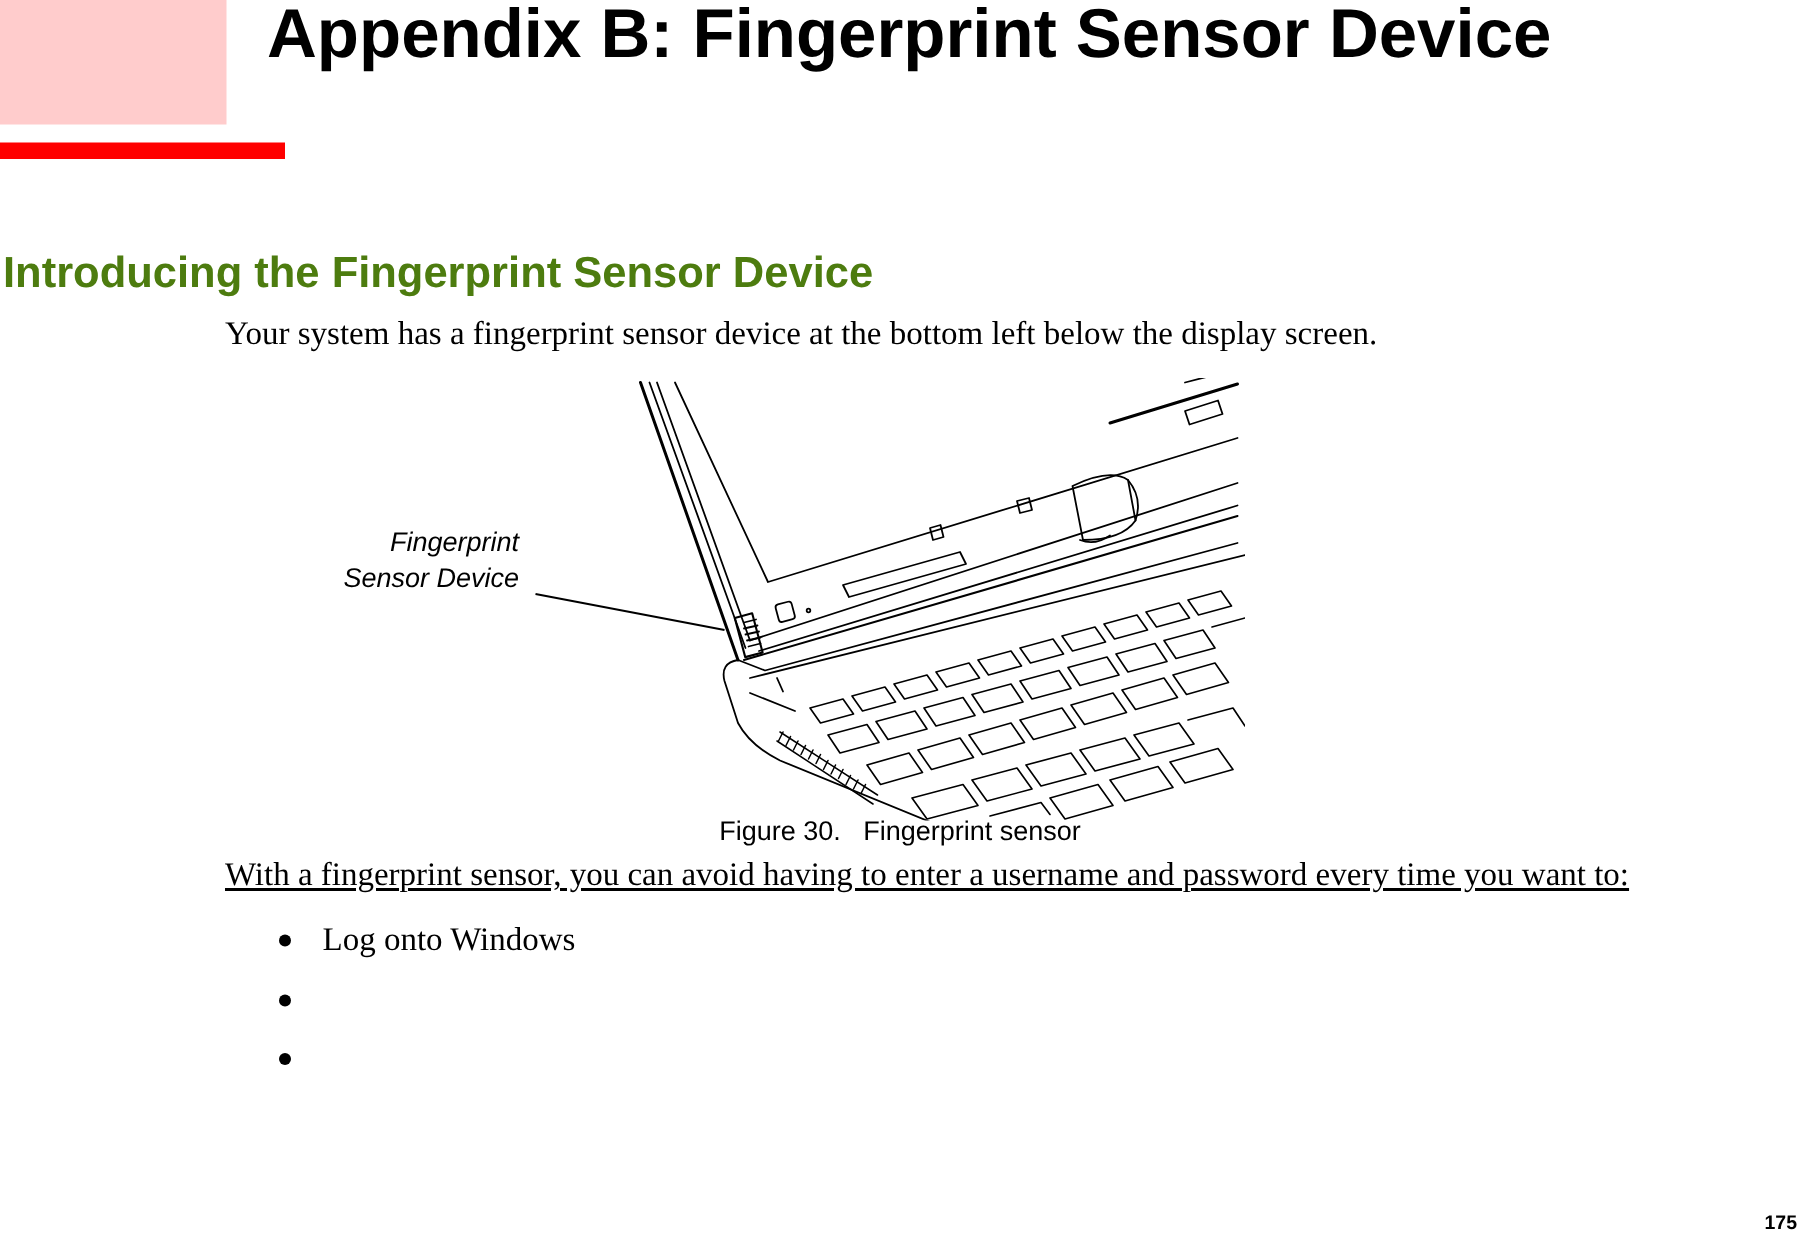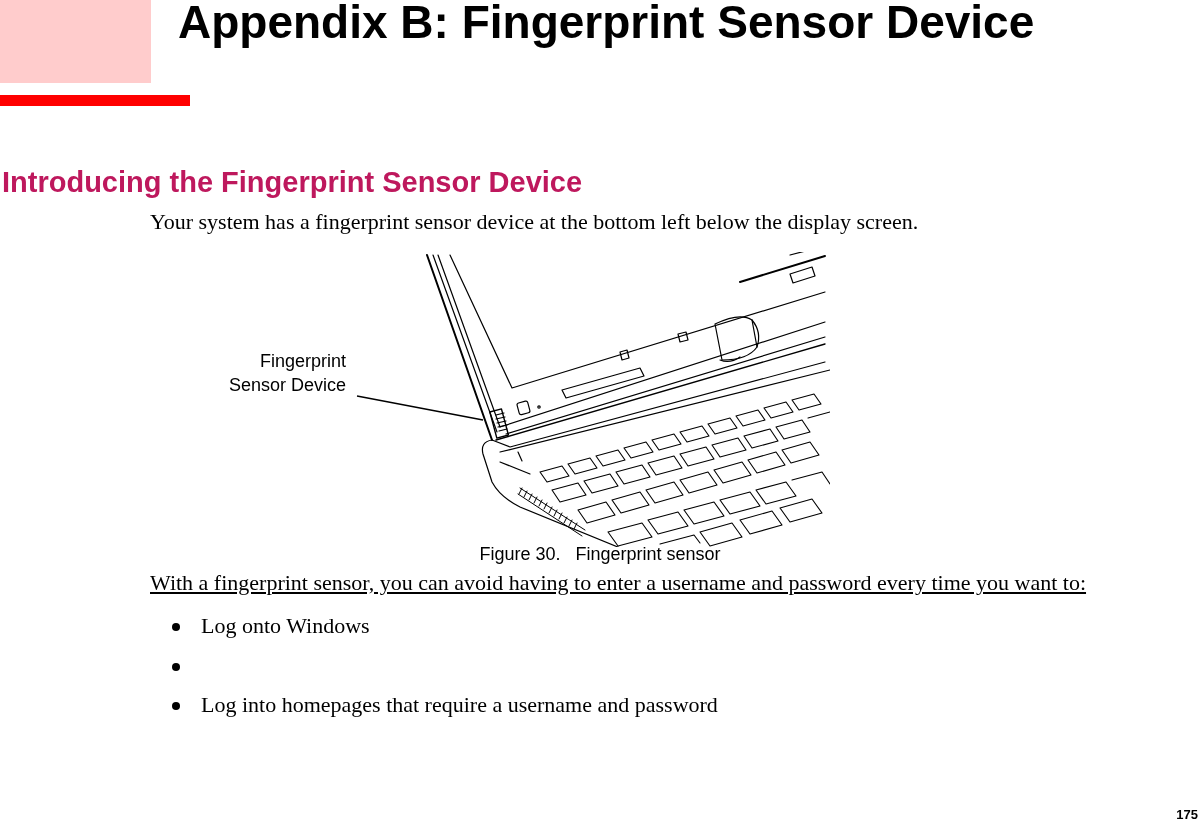--- a/index.html
+++ b/index.html
@@ -38,21 +38,21 @@
       white-space: nowrap;
     }
     .section-heading {
       position: absolute;
       left: 2px; top: 165px;
       margin: 0;
       font-family: "Liberation Sans", sans-serif;
       font-weight: bold;
       font-size: 29px;
       line-height: 34px;
-      color: #be185d;
+      color: #4d7c0f;
       white-space: nowrap;
       text-align: right;
     }
     .para {
       position: absolute;
       left: 150px;
       margin: 0;
       font-size: 22px;
       line-height: 26px;
       white-space: nowrap;
@@ -86,21 +86,21 @@
       text-align: center;
       margin: 0;
       font-family: "Liberation Sans", sans-serif;
       font-weight: normal;
       font-size: 18px;
       line-height: 22px;
       white-space: pre;
     }
     .bullets {
       position: absolute;
-      left: 136px; top: 612px;
+      left: 150px; top: 612px;
       margin: 0; padding: 0;
       list-style: none;
     }
     .bullets li {
       position: relative;
       height: 39.5px;
       font-size: 22px;
       line-height: 28px;
       padding-left: 65px;
       white-space: nowrap;
@@ -222,37 +222,36 @@
       <path d="M460 292 l34 -9 l6 8"></path>
       <path d="M500 280 l32 -9 l10 14 l-32 9 z"></path>
       <path d="M540 268 l32 -9 l10 14 l-32 9 z"></path>
       <path d="M580 256 l32 -9 l10 14 l-32 9 z"></path>
     </g>
   </svg>
 
   <svg width="630" height="295" viewBox="0 0 630 295" style="position:absolute;left:0;top:0;">
     <line x1="157" y1="144" x2="283" y2="168" stroke="#000" stroke-width="1.3"></line>
   </svg>
-  <div class="callout" style="left:0; width:146px; right:auto;">
+  <div class="callout" style="left:0; width:146px; right:auto;font-style:italic;">
     <span>Fingerprint</span>
     <span>Sensor Device</span>
   </div>
 </div>
 
 <p class="caption">Figure 30.   Fingerprint sensor</p>
 
 <p class="para para-2">With a fingerprint sensor, you can avoid having to enter a username and password every time you want to:</p>
 
 <ul class="bullets">
   <li>
     <span class="dot"></span>
     <span>Log onto Windows</span>
   </li>
   <li>
     <span class="dot"></span>
   </li>
   <li>
     <span class="dot"></span>
-    <span>Log into homepages that require a username and password</span>
   </li>
 </ul>
 
 <div class="page-number">175</div>
 
 </body></html>

